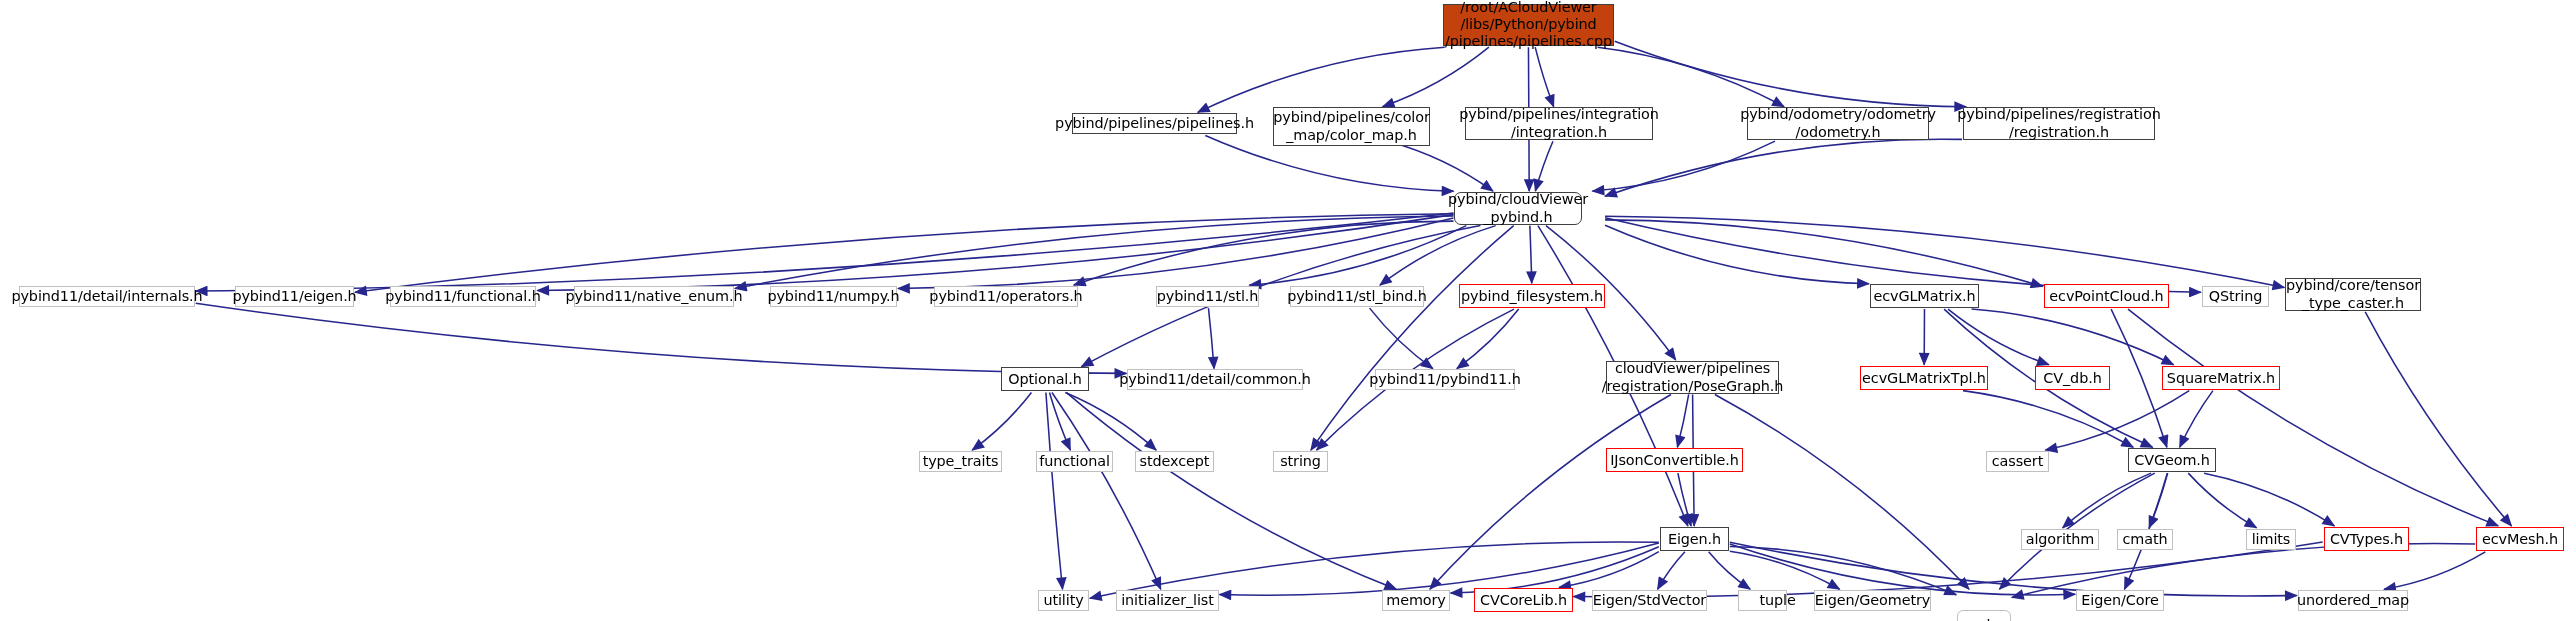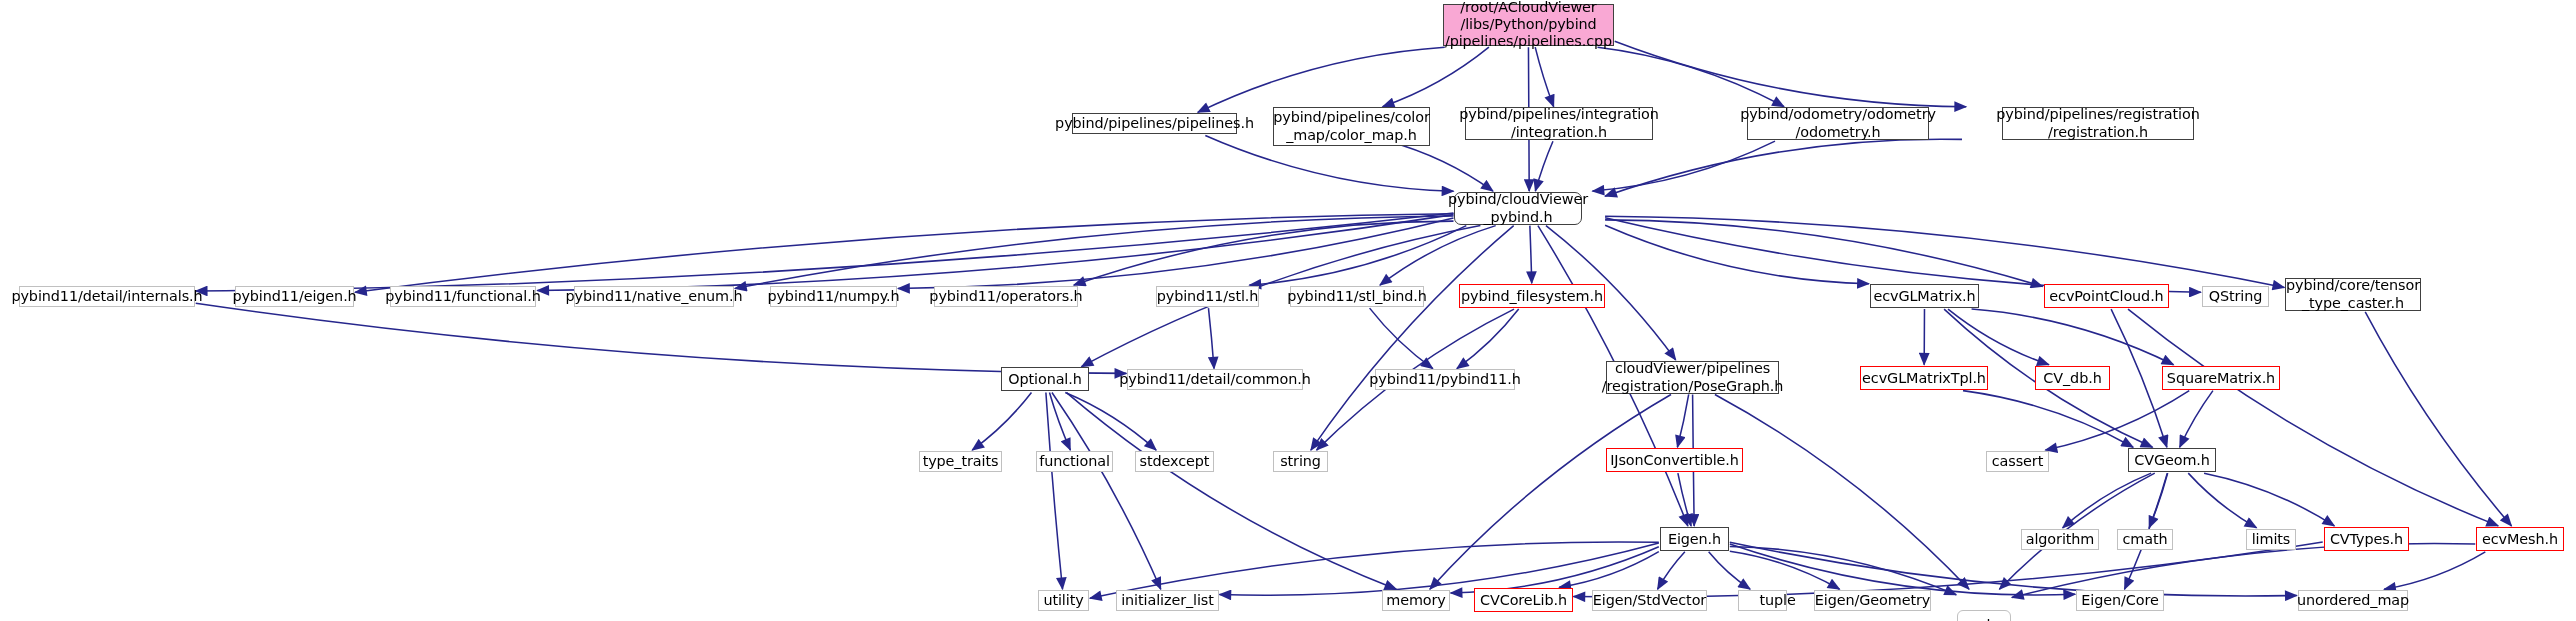--- a/index.html
+++ b/index.html
@@ -39,21 +39,21 @@
     padding: 1px 3.8px;
     letter-spacing: -0.1px;
   }
   .node.solid {
     border: 1.4px solid #404040;
   }
   .node.red {
     border: 1.4px solid #ff0000;
   }
   .node.root {
-    background: #f9a8d4;
+    background: #c2410c;
     border: 1.4px solid #404040;
   }
   .node.multiline {
     line-height: 17.3px;
   }
 </style>
 </head>
 <body>
 
 <div id="graph-root">
@@ -143,21 +143,21 @@
       <div class="node root multiline" style="left: 1443px; top: 3.8px; width: 171px; height: 42px;">/root/ACloudViewer
 /libs/Python/pybind
 /pipelines/pipelines.cpp</div>
       <div class="node solid" style="left: 1072px; top: 113px; width: 165px; height: 21px;">pybind/pipelines/pipelines.h</div>
       <div class="node solid multiline" style="left: 1273px; top: 107px; width: 157px; height: 39px;">pybind/pipelines/color
 _map/color_map.h</div>
       <div class="node solid multiline" style="left: 1465px; top: 107px; width: 188px; height: 33px;">pybind/pipelines/integration
 /integration.h</div>
       <div class="node solid multiline" style="left: 1747px; top: 107px; width: 182px; height: 33px;">pybind/odometry/odometry
 /odometry.h</div>
-      <div class="node solid multiline" style="left: 1963px; top: 107px; width: 192px; height: 33px; margin-left: 39px;">pybind/pipelines/registration
+      <div class="node solid multiline" style="left: 1963px; top: 107px; width: 192px; height: 33px;">pybind/pipelines/registration
 /registration.h</div>
       <div class="node solid multiline" style="left: 1454px; top: 192px; width: 128px; height: 33px; border-radius: 7px;">pybind/cloudViewer
 _pybind.h</div>
       <div class="node" style="left: 19px; top: 286px; width: 176px; height: 21px;">pybind11/detail/internals.h</div>
       <div class="node" style="left: 235px; top: 286px; width: 119px; height: 21px;">pybind11/eigen.h</div>
       <div class="node" style="left: 390px; top: 286px; width: 146px; height: 21px;">pybind11/functional.h</div>
       <div class="node" style="left: 574px; top: 286px; width: 160px; height: 21px;">pybind11/native_enum.h</div>
       <div class="node" style="left: 770px; top: 286px; width: 127px; height: 21px;">pybind11/numpy.h</div>
       <div class="node" style="left: 934px; top: 286px; width: 144px; height: 21px;">pybind11/operators.h</div>
       <div class="node" style="left: 1156px; top: 286px; width: 103px; height: 21px;">pybind11/stl.h</div>

